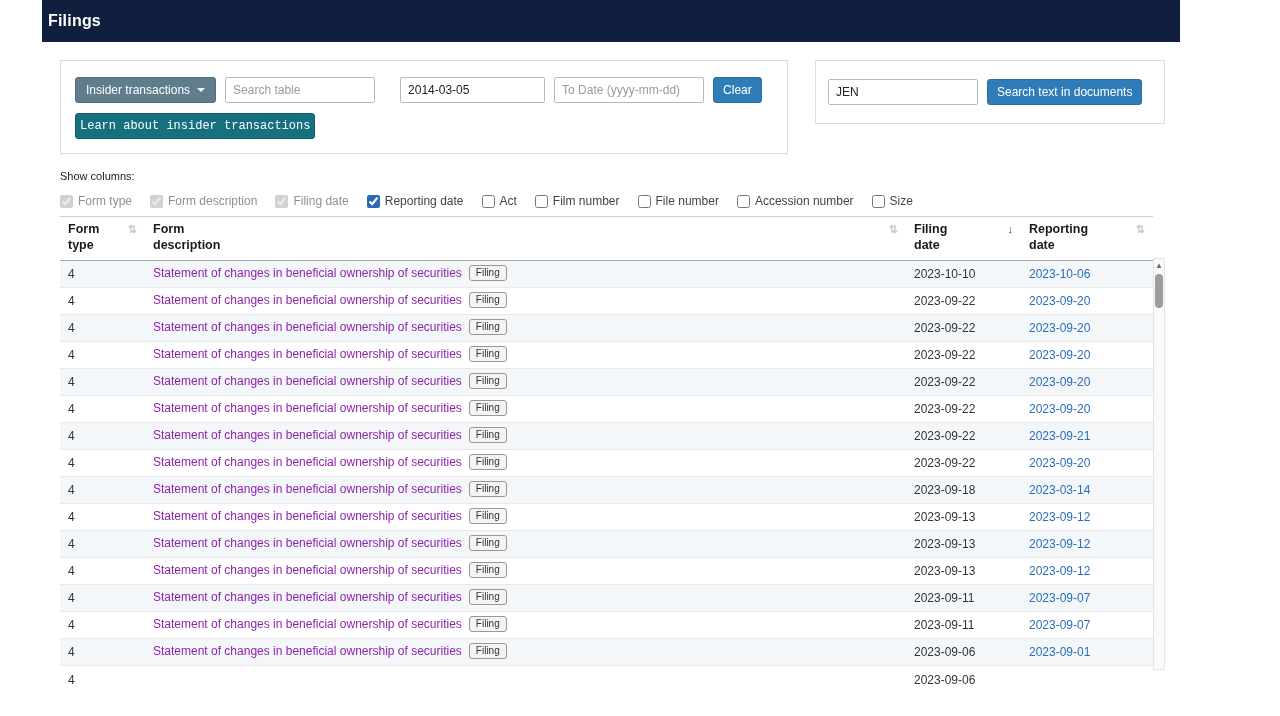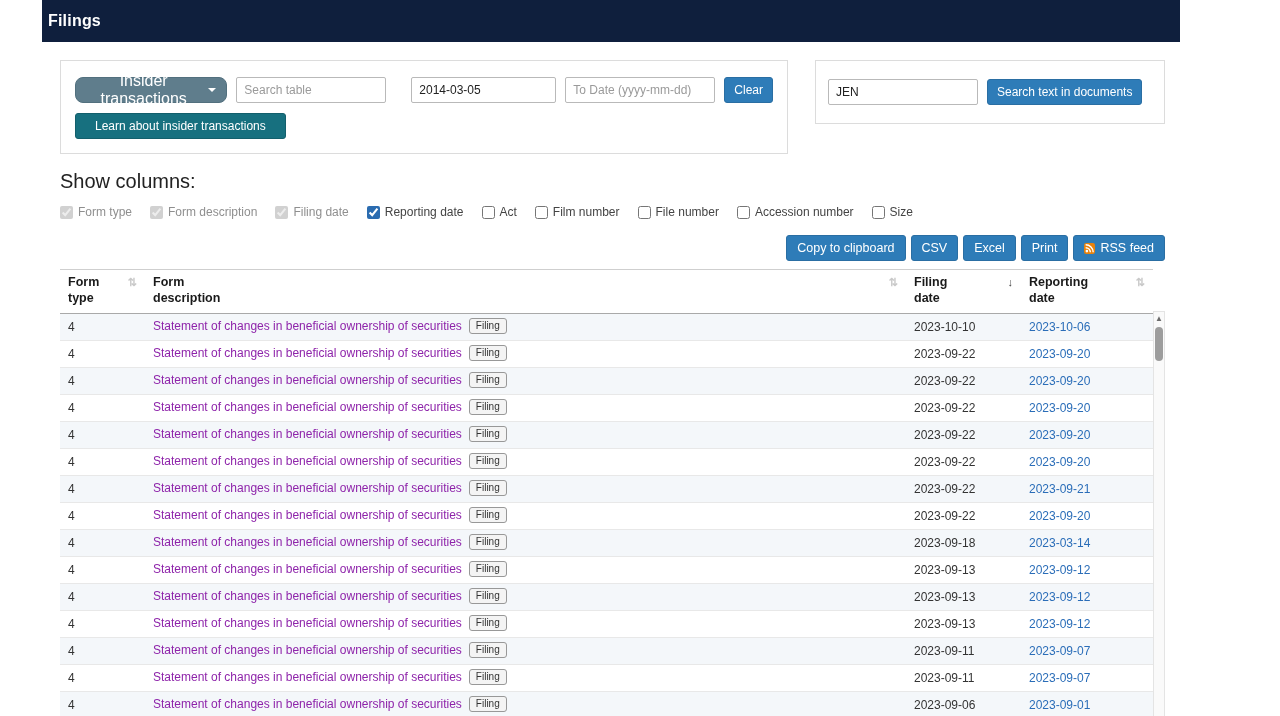--- a/index.html
+++ b/index.html
@@ -29,39 +29,39 @@
 
   .txt {
     border: 1px solid #b9b9b9; height: 26px; font-size: 12px; padding: 4px 7px;
     font-family: "Liberation Sans", sans-serif; color: #222; border-radius: 2px;
   }
   .txt::placeholder { color: #9a9a9a; }
   .w150 { width: 150px; } .w145 { width: 145px; margin-left: 16px; }
 
   .dropdown-btn {
     background: #5f7d8c; color: #fff; border: 1px solid #52707e;
-    font-size: 16px; padding: 5px 10px; height: 26px; border-radius: 8px;
+    font-size: 12px; padding: 5px 10px; height: 26px; border-radius: 3px;
     display: inline-flex; align-items: center; gap: 7px; cursor: pointer;
     font-family: "Liberation Sans", sans-serif;
   }
   .caret { width: 0; height: 0; border-left: 4px solid transparent; border-right: 4px solid transparent; border-top: 4px solid #fff; }
 
   .btn-blue {
     background: #2e7cb8; color: #fff; border: 1px solid #2a6ea3;
     font-size: 12px; padding: 5px 9px; height: 26px; border-radius: 3px; cursor: pointer;
     font-family: "Liberation Sans", sans-serif; white-space: nowrap;
   }
   .btn-teal {
     background: #17707f; color: #fff; border: 1px solid #135f6c;
-    font-size: 12px; padding: 5px 19px; height: 26px; border-radius: 3px; cursor: pointer;
-    font-family: Liberation Sans, sans-serif;
-  }
-
-  
-  .show-columns { margin-top: 16px; font-size: 20px; color: #222; }
+    font-size: 12px; padding: 5px 4px; height: 26px; border-radius: 3px; cursor: pointer;
+    font-family: Liberation Mono, monospace;
+  }
+
+  
+  .show-columns { margin-top: 16px; font-size: 11px; color: #222; }
   .checkbox-row { margin-top: 12px; display: flex; align-items: center; gap: 18px; }
   .cb-item { display: inline-flex; align-items: center; gap: 5px; font-size: 12px; color: #444; cursor: pointer; }
   .cb-item input { width: 13px; height: 13px; accent-color: #2b6cb0; margin: 0; }
   .cb-item span.muted { color: #8f8f8f; }
 
   
   .export-row { margin-top: 16px; display: flex; justify-content: flex-end; gap: 5px; }
   .export-btn { padding: 5px 10px; font-size: 12.5px; }
   .rss-btn { display: inline-flex; align-items: center; gap: 5px; }
   .rss-icon { display: inline-flex; align-items: center; }
@@ -167,37 +167,20 @@
           <span>File number</span>
         </label>
         <label class="cb-item">
           <input type="checkbox" style="">
           <span>Accession number</span>
         </label>
         <label class="cb-item">
           <input type="checkbox" style="">
           <span>Size</span>
         </label>
-      </div>
-    <div class="export-row">
-        <button class="btn-blue export-btn">Copy to clipboard</button>
-        <button class="btn-blue export-btn">CSV</button>
-        <button class="btn-blue export-btn">Excel</button>
-        <button class="btn-blue export-btn">Print</button>
-        <button class="btn-blue export-btn rss-btn">
-          <span class="rss-icon">
-            <svg viewBox="0 0 8 8" width="11" height="11">
-              <rect width="8" height="8" rx="1.6" fill="#e8820c"></rect>
-              <circle cx="2.1" cy="5.9" r="0.95" fill="#fff"></circle>
-              <path d="M1.2 3.4 A 3.4 3.4 0 0 1 4.6 6.8" stroke="#fff" stroke-width="1.05" fill="none"></path>
-              <path d="M1.2 1.3 A 5.5 5.5 0 0 1 6.7 6.8" stroke="#fff" stroke-width="1.05" fill="none"></path>
-            </svg>
-          </span>
-          <span>RSS feed</span>
-        </button>
       </div>
 
     <div class="table-wrap">
       <table class="filings-table">
         <thead>
           <tr>
               <th>
                 <div class="th-flex">
                   <span class="th-label">Form type</span>
                   <span class="sort-icon">⇅</span>

